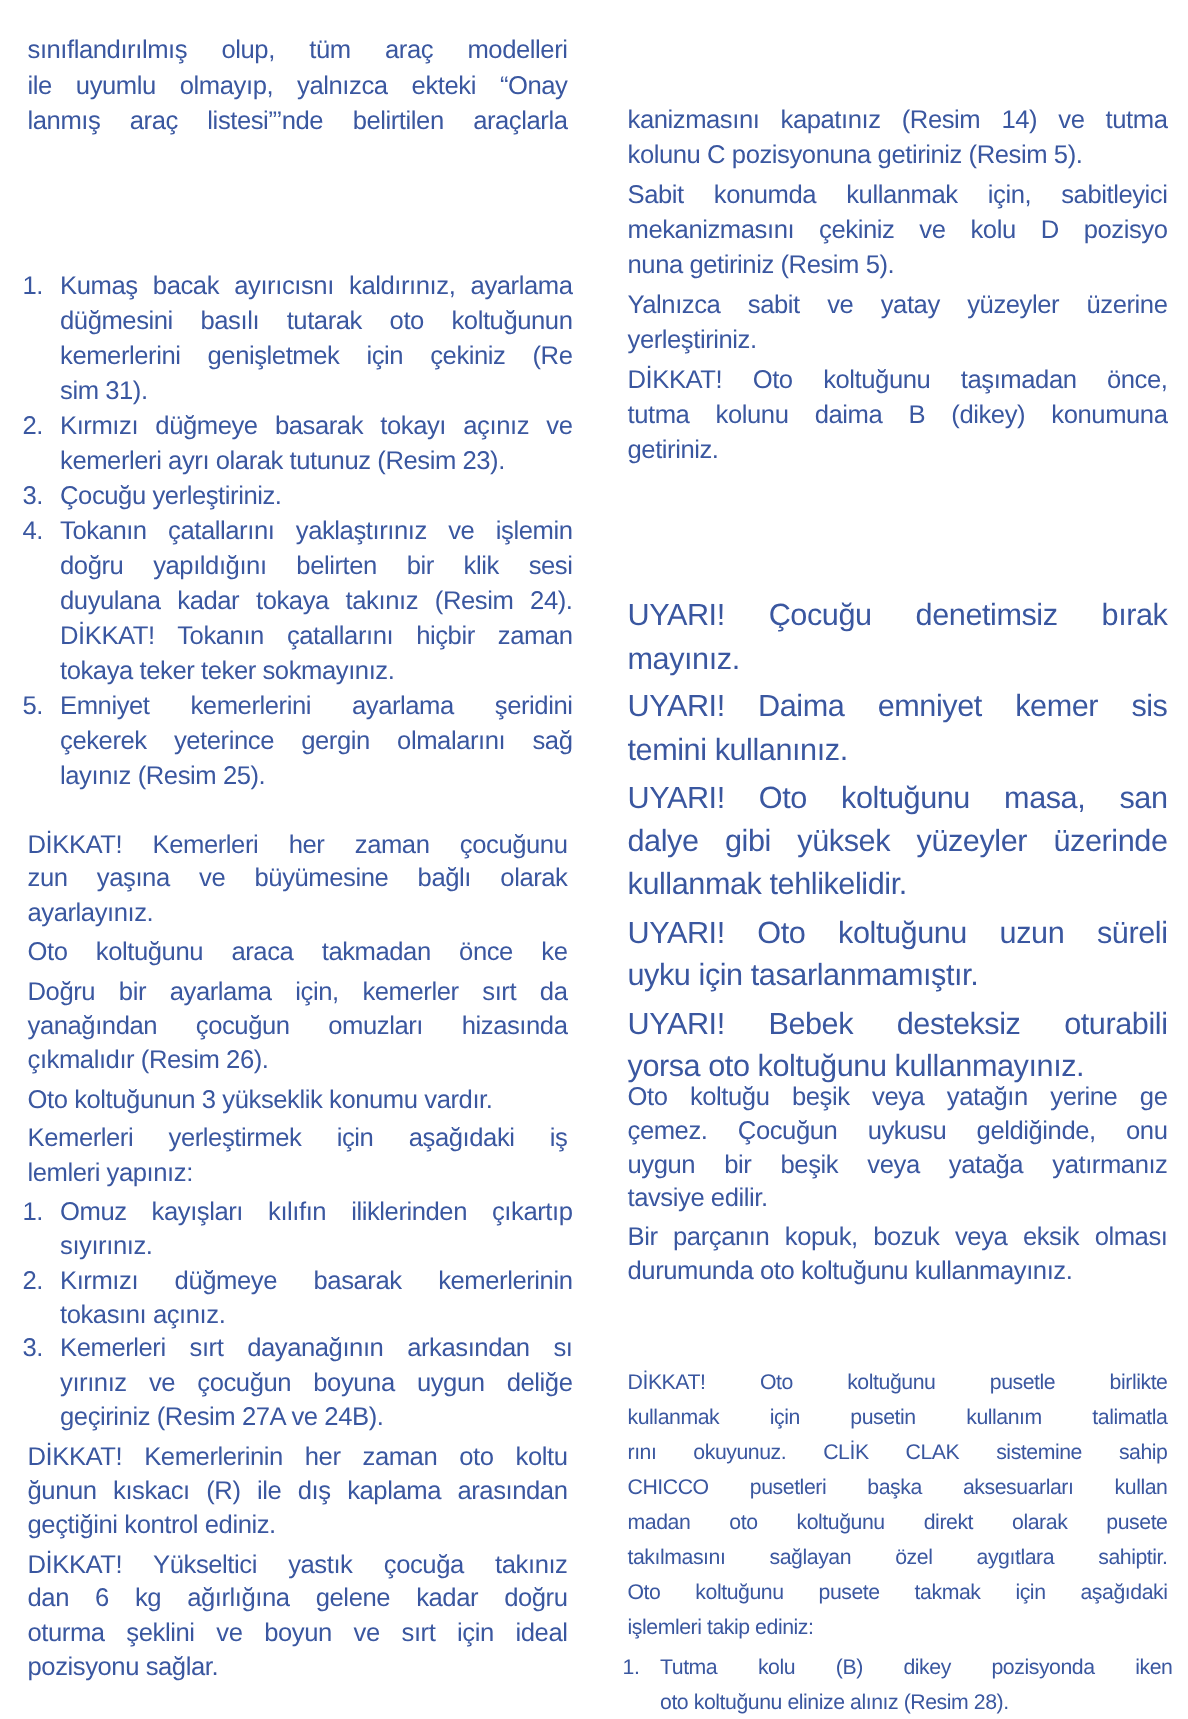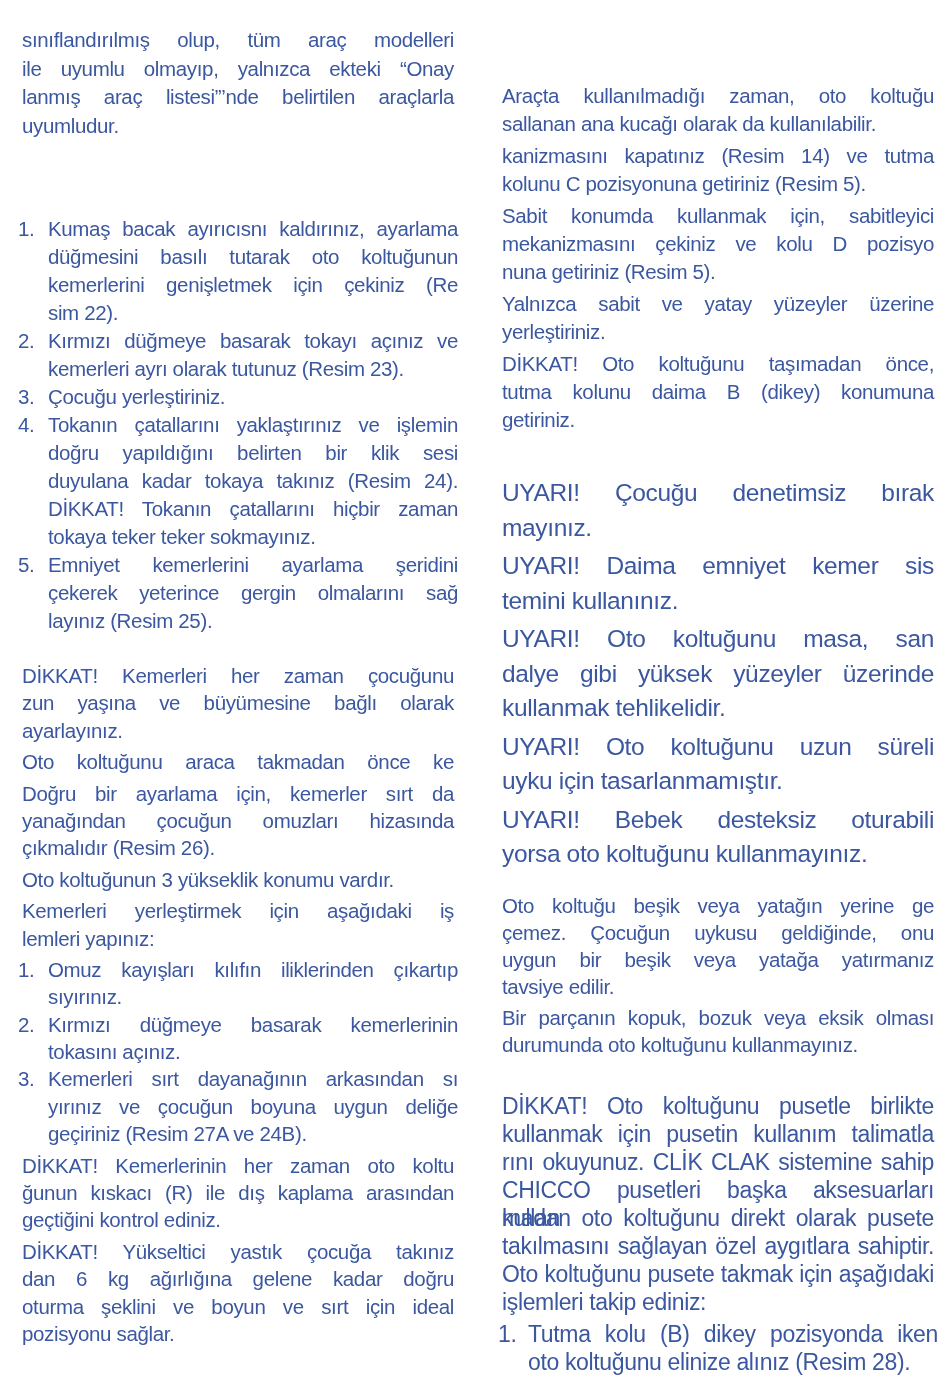--- a/index.html
+++ b/index.html
@@ -40,30 +40,29 @@
 </head>
 <body>
 
 <div class="page" style="background: rgb(255, 255, 255); color: rgb(58, 87, 160);">
     <div class="col" style="left: 18px; width: 440px;">
       <div class="block" style="top: 22px; font-size: 20.5px; --lh: 28.5px;">
         <div class="para">
           <div class="line">sınıflandırılmış olup, tüm araç modelleri</div>
           <div class="line">ile uyumlu olmayıp, yalnızca ekteki “Onay</div>
           <div class="line">lanmış araç listesi”’nde belirtilen araçlarla</div>
-          <div class="line last">uyumludur.</div>
         </div>
       </div>
       <div class="block" style="top: 215px; font-size: 20.5px; --lh: 28px;">
         <div class="item">
           <span class="num">1.</span>
           <div class="line">Kumaş bacak ayırıcısnı kaldırınız, ayarlama</div>
           <div class="line">düğmesini basılı tutarak oto koltuğunun</div>
           <div class="line">kemerlerini genişletmek için çekiniz (Re</div>
-          <div class="line last">sim 22).</div>
+          <div class="line last">sim 31).</div>
         </div>
         <div class="item">
           <span class="num">2.</span>
           <div class="line">Kırmızı düğmeye basarak tokayı açınız ve</div>
           <div class="line last">kemerleri ayrı olarak tutunuz (Resim 23).</div>
         </div>
         <div class="item">
           <span class="num">3.</span>
           <div class="line last">Çocuğu yerleştiriniz.</div>
         </div>
@@ -128,24 +127,20 @@
           <div class="line">DİKKAT! Yükseltici yastık çocuğa takınız</div>
           <div class="line">dan 6 kg ağırlığına gelene kadar doğru</div>
           <div class="line">oturma şeklini ve boyun ve sırt için ideal</div>
           <div class="line last">pozisyonu sağlar.</div>
         </div>
       </div>
     </div>
     <div class="col" style="left: 498px; width: 440px;">
       <div class="block" style="top: 78px; font-size: 20.5px; --lh: 28px;">
         <div class="para">
-          <div class="line">Araçta kullanılmadığı zaman, oto koltuğu</div>
-          <div class="line last">sallanan ana kucağı olarak da kullanılabilir.</div>
-        </div>
-        <div class="para">
           <div class="line">kanizmasını kapatınız (Resim 14) ve tutma</div>
           <div class="line last">kolunu C pozisyonuna getiriniz (Resim 5).</div>
         </div>
         <div class="para">
           <div class="line">Sabit konumda kullanmak için, sabitleyici</div>
           <div class="line">mekanizmasını çekiniz ve kolu D pozisyo</div>
           <div class="line last">nuna getiriniz (Resim 5).</div>
         </div>
         <div class="para">
           <div class="line">Yalnızca sabit ve yatay yüzeyler üzerine</div>
@@ -173,33 +168,33 @@
         </div>
         <div class="para">
           <div class="line">UYARI! Oto koltuğunu uzun süreli</div>
           <div class="line last">uyku için tasarlanmamıştır.</div>
         </div>
         <div class="para">
           <div class="line">UYARI! Bebek desteksiz oturabili</div>
           <div class="line last">yorsa oto koltuğunu kullanmayınız.</div>
         </div>
       </div>
-      <div class="block" style="top: 888px; font-size: 20.5px; --lh: 27px;">
+      <div class="block" style="top: 860px; font-size: 20.5px; --lh: 27px;">
         <div class="para">
           <div class="line">Oto koltuğu beşik veya yatağın yerine ge</div>
           <div class="line">çemez. Çocuğun uykusu geldiğinde, onu</div>
           <div class="line">uygun bir beşik veya yatağa yatırmanız</div>
           <div class="line last">tavsiye edilir.</div>
         </div>
         <div class="para">
           <div class="line">Bir parçanın kopuk, bozuk veya eksik olması</div>
           <div class="line last">durumunda oto koltuğunu kullanmayınız.</div>
         </div>
       </div>
-      <div class="block" style="top: 1088px; font-size: 23px; --lh: 28px;">
+      <div class="block" style="top: 1088px; font-size: 17px; --lh: 28px;">
         <div class="para">
           <div class="line">DİKKAT! Oto koltuğunu pusetle birlikte</div>
           <div class="line">kullanmak için pusetin kullanım talimatla</div>
           <div class="line">rını okuyunuz. CLİK CLAK sistemine sahip</div>
           <div class="line">CHICCO pusetleri başka aksesuarları kullan</div>
           <div class="line">madan oto koltuğunu direkt olarak pusete</div>
           <div class="line">takılmasını sağlayan özel aygıtlara sahiptir.</div>
           <div class="line">Oto koltuğunu pusete takmak için aşağıdaki</div>
           <div class="line last">işlemleri takip ediniz:</div>
         </div>

